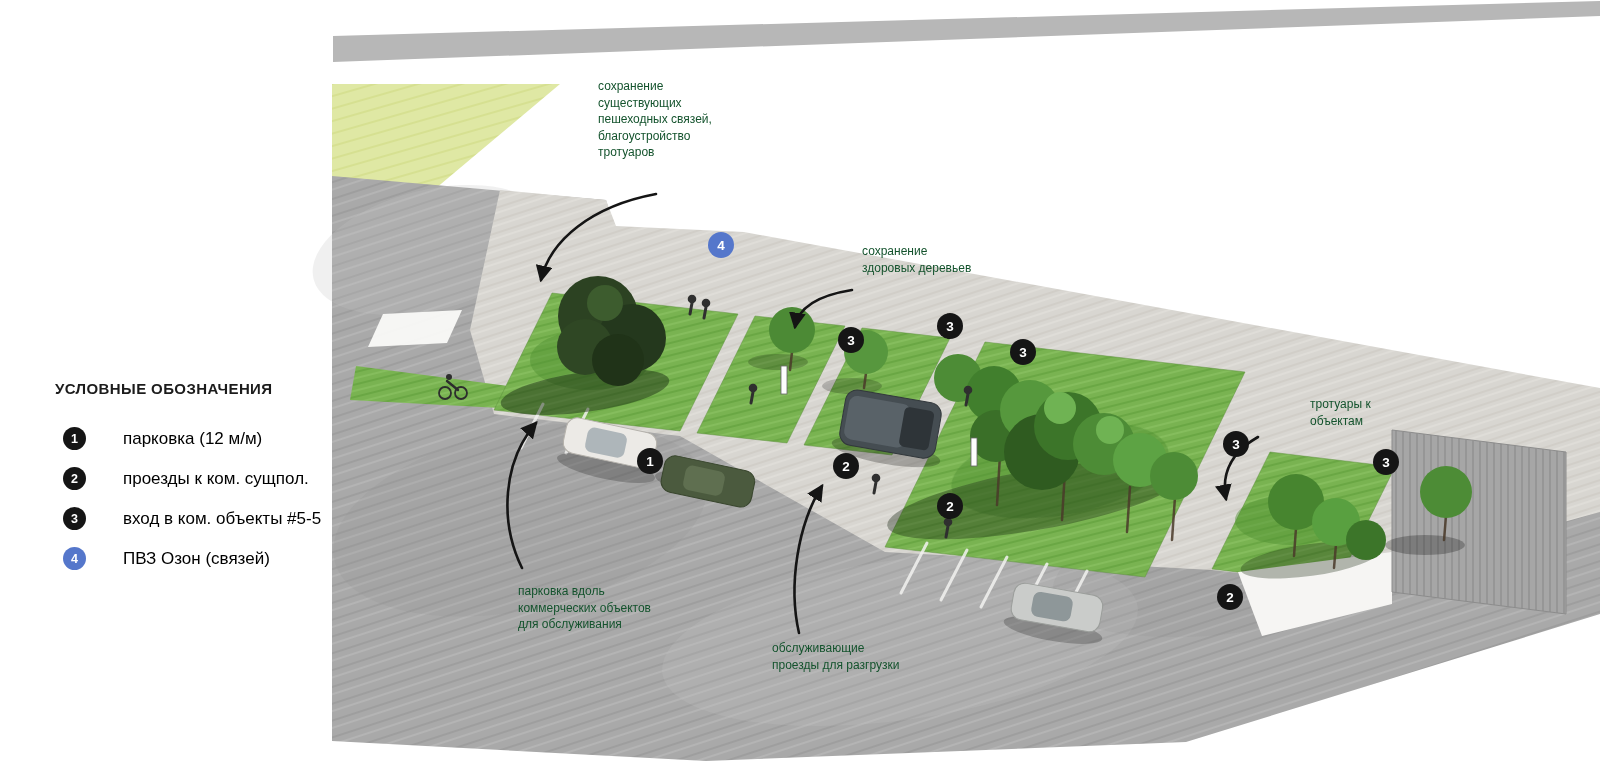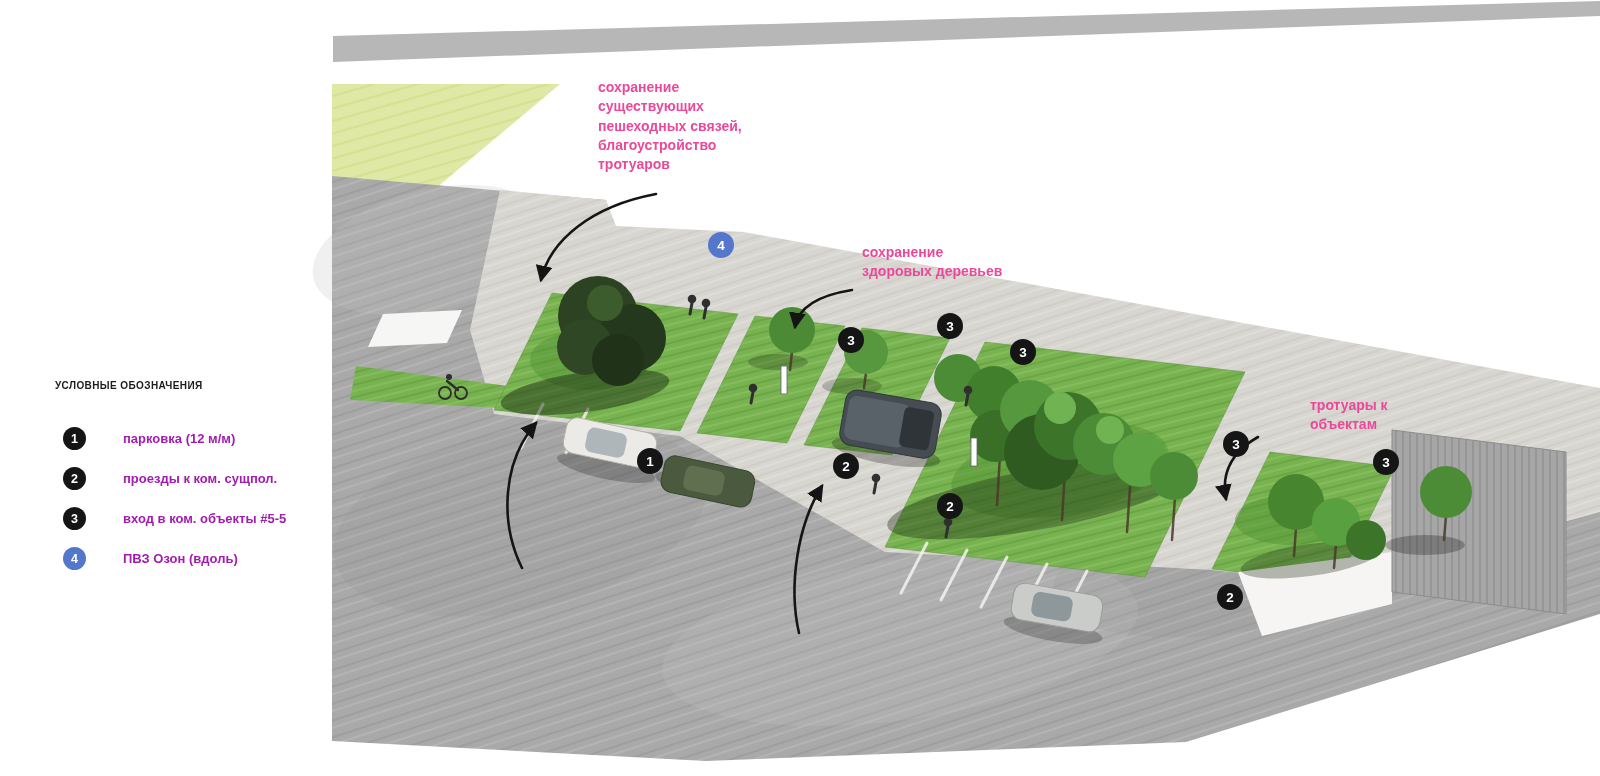--- a/index.html
+++ b/index.html
@@ -1,31 +1,31 @@
 <!DOCTYPE html>
 <html><head>
 <meta charset="utf-8">
 <style>
   html,body{margin:0;padding:0;background:#ffffff;}
   body{font-family:"Liberation Sans",sans-serif;-webkit-font-smoothing:antialiased;}
   .stage{position:relative;width:1600px;height:776px;background:#ffffff;overflow:hidden;}
   .scene{position:absolute;left:0;top:0;}
   
-  .legend-title{position:absolute;left:55px;top:380px;font-size:10px;font-weight:700;letter-spacing:.4px;color:#1c1c1c;}
+  .legend-title{position:absolute;left:55px;top:380px;font-size:15px;font-weight:700;letter-spacing:.4px;color:#1c1c1c;}
   .legend-row{position:absolute;left:63px;display:flex;align-items:center;gap:37px;}
   .badge{width:23px;height:23px;border-radius:50%;background:#151515;color:#ffffff;font-size:12.5px;font-weight:700;
          display:flex;align-items:center;justify-content:center;flex:0 0 auto;}
   .badge.blue{background:#5577cb;}
-  .legend-label{font-size:13px;color:#a21caf;font-weight:700;white-space:nowrap;}
+  .legend-label{font-size:17px;color:#000000;font-weight:400;white-space:nowrap;}
   
   .pm{position:absolute;width:26px;height:26px;border-radius:50%;background:#151515;color:#ffffff;
       font-size:13.5px;font-weight:700;display:flex;align-items:center;justify-content:center;}
   .pm.blue{background:#5577cb;}
   
-  .ann{position:absolute;white-space:pre-line;font-size:14px;line-height:1.38;font-weight:700;color:#ec4899;}
+  .ann{position:absolute;white-space:pre-line;font-size:12px;line-height:1.38;font-weight:400;color:#14532d;}
 </style>
 </head>
 <body>
 
 <div class="stage">
 
   <svg class="scene" width="1600" height="776" viewBox="0 0 1600 776">
     <defs>
       <marker id="ah" viewBox="0 0 10 10" refX="8.5" refY="5" markerWidth="6.5" markerHeight="6.5" orient="auto">
         <path d="M0,0 L10,5 L0,10 Z" fill="#141414"></path>
@@ -221,32 +221,37 @@
   <div class="legend-row" style="top:467px">
     <div class="badge">2</div>
     <div class="legend-label">проезды к ком. сущпол.</div>
   </div>
   <div class="legend-row" style="top:507px">
     <div class="badge">3</div>
     <div class="legend-label">вход в ком. объекты #5-5</div>
   </div>
   <div class="legend-row" style="top:547px">
     <div class="badge blue">4</div>
-    <div class="legend-label">ПВЗ Озон (вдоль)</div>
+    <div class="legend-label">ПВЗ Озон (связей)</div>
   </div>
 
   <div class="ann" style="left:598px;top:78px">сохранение
 существующих
 пешеходных связей,
 благоустройство
 тротуаров</div>
   <div class="ann" style="left:862px;top:243px">сохранение
 здоровых деревьев</div>
   <div class="ann" style="left:1310px;top:396px">тротуары к
 объектам</div>
+  <div class="ann" style="left:518px;top:583px">парковка вдоль
+коммерческих объектов
+для обслуживания</div>
+  <div class="ann" style="left:772px;top:640px">обслуживающие
+проезды для разгрузки</div>
 
   <div class="pm blue" style="left:708px;top:232px">4</div>
 
   <div class="pm" style="left:637px;top:448px">1</div>
 
   <div class="pm" style="left:833px;top:453px">2</div>
   <div class="pm" style="left:937px;top:493px">2</div>
   <div class="pm" style="left:1217px;top:584px">2</div>
 
   <div class="pm" style="left:838px;top:327px">3</div>

